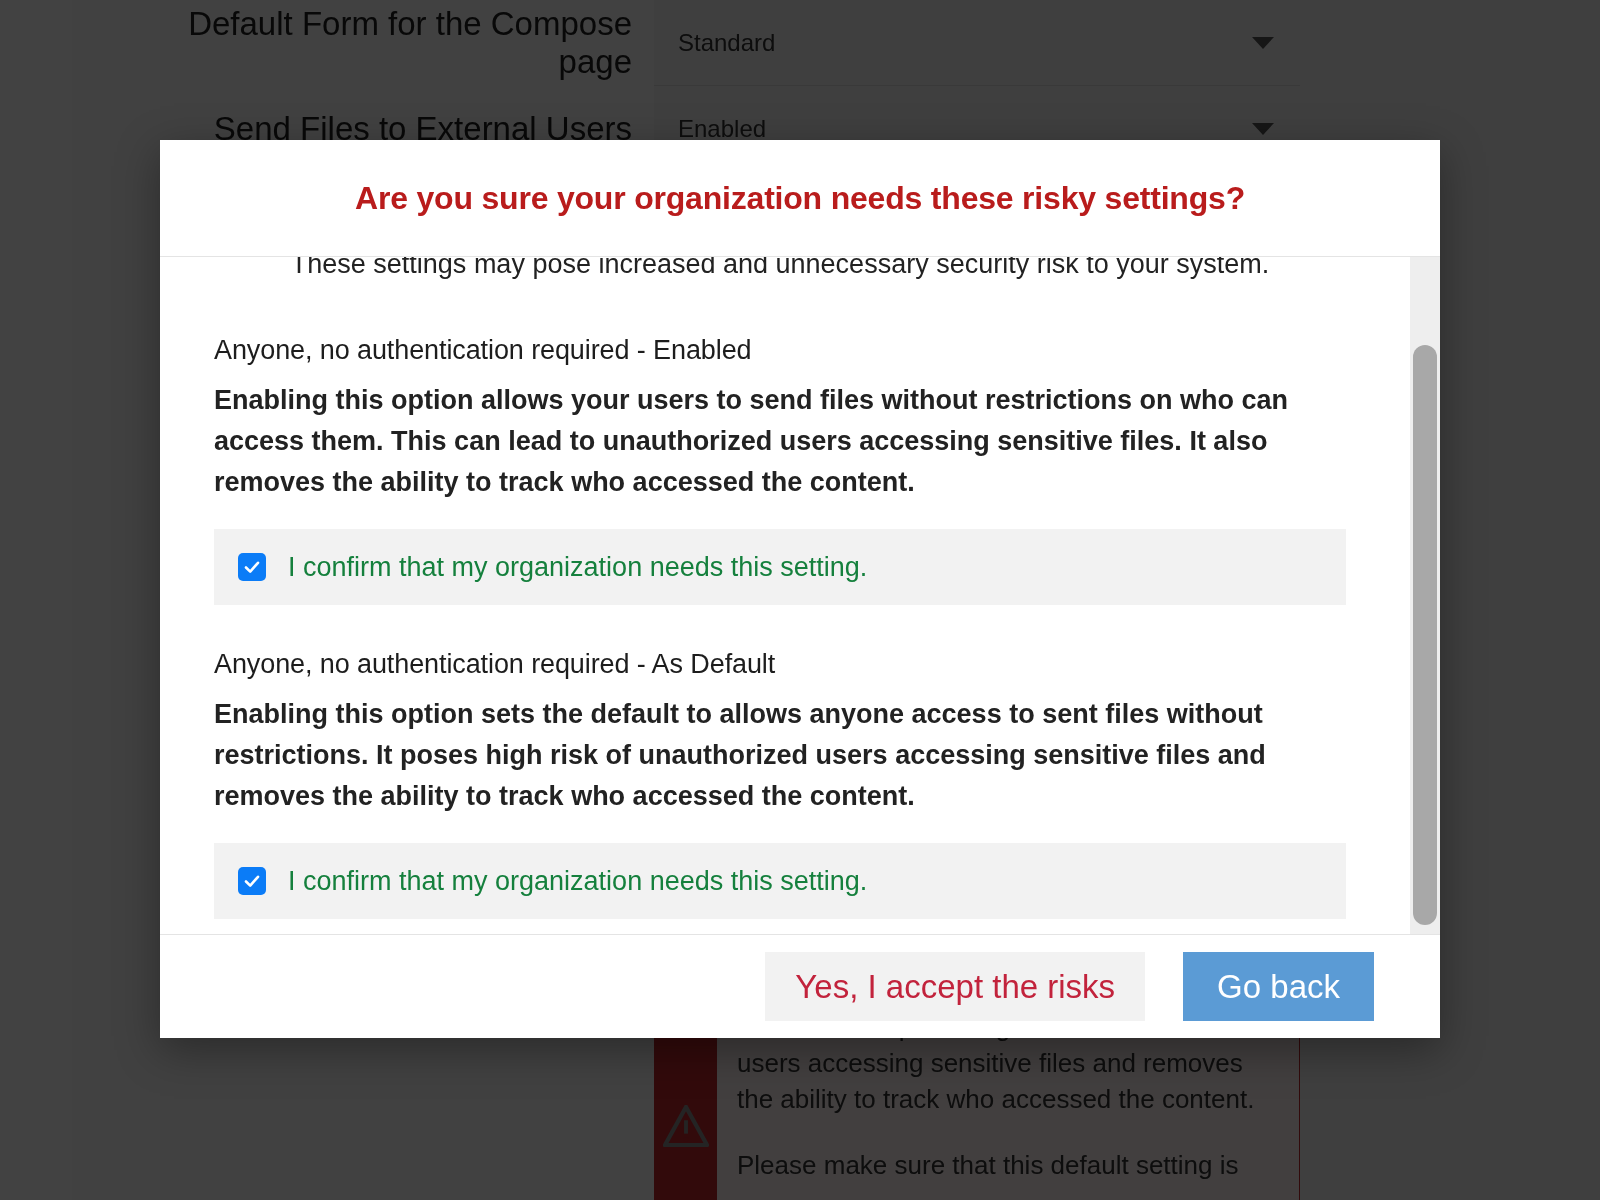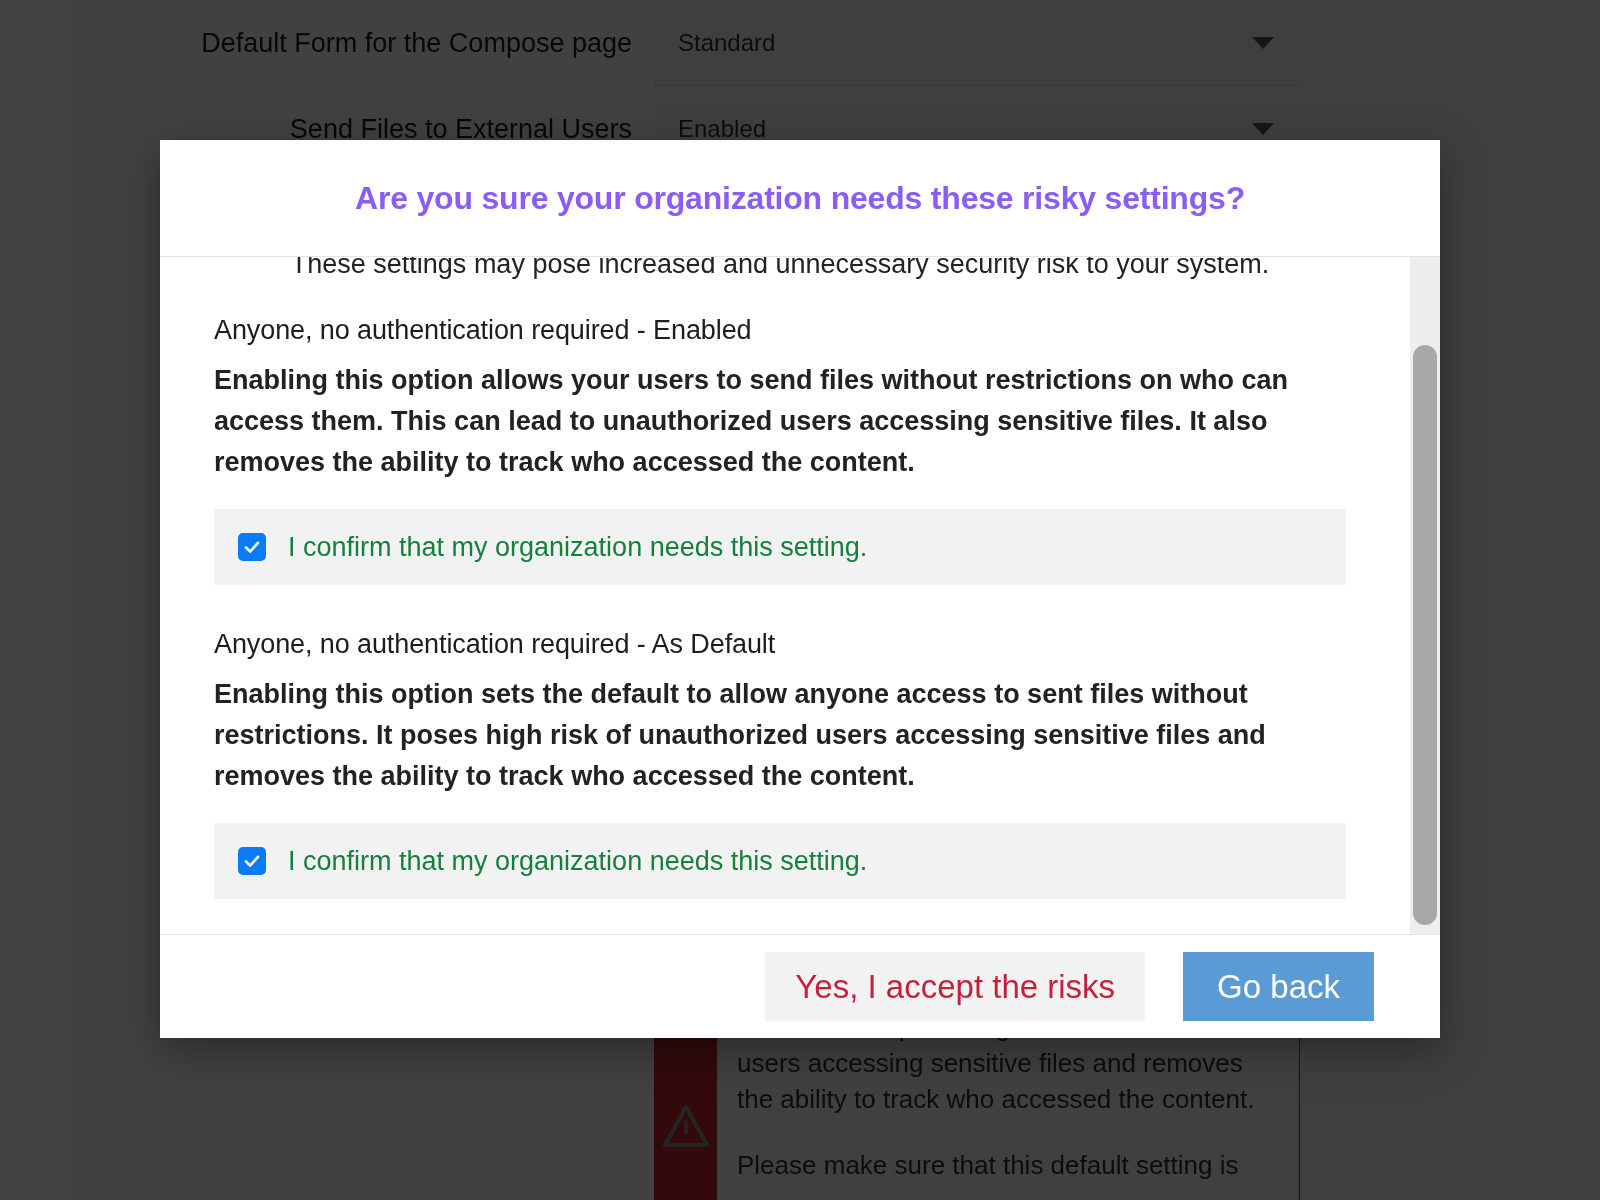--- a/index.html
+++ b/index.html
@@ -34,21 +34,21 @@
   .bg-row {
     position: absolute;
     left: 0; width: 1180px;
     display: flex;
     align-items: center;
   }
   .bg-row-label {
     width: 534px;
     text-align: right;
     padding-right: 22px;
-    font-size: 27px;
+    font-size: 33px;
     color: #222222;
   }
   .bg-row-field {
     width: 646px;
     height: 86px;
     background: #f4f4f4;
     border-bottom: 1px solid #dadada;
     display: flex;
     align-items: center;
     padding: 0 24px;
@@ -122,21 +122,21 @@
     display: flex;
     align-items: center;
     justify-content: center;
     position: relative;
     z-index: 2;
     background: #ffffff;
   }
   #dialog-title {
     font-size: 32px;
     font-weight: bold;
-    color: #8b5cf6;
+    color: #b91c1c;
     text-align: center;
     letter-spacing: -0.2px;
   }
 
   #dialog-body {
     position: relative;
     flex: 1 1 auto;
     overflow: hidden;
     background: #ffffff;
   }
@@ -145,21 +145,21 @@
     left: 0;
     top: -12px;            
     width: 1240px;
     padding: 0 54px 0 54px;
   }
   #intro-line {
     font-size: 27px;
     color: #222222;
     line-height: 38px;
     text-align: center;
-    margin-bottom: 32px;
+    margin-bottom: 52px;
   }
   .risk-block { margin-bottom: 44px; }
   .risk-heading {
     font-size: 27px;
     font-weight: normal;
     color: #1d1d1d;
     margin-bottom: 14px;
     letter-spacing: -0.1px;
   }
   .risk-desc {
@@ -306,21 +306,21 @@
             <svg viewBox="0 0 20 20">
               <path d="M4 10.5 L8.2 14.6 L16 5.8" fill="none" stroke="#ffffff" stroke-width="2.6" stroke-linecap="round" stroke-linejoin="round"></path>
             </svg>
           </span>
           <span class="confirm-label">I confirm that my organization needs this setting.</span>
         </div>
       </div>
 
       <div class="risk-block" style="">
         <div class="risk-heading">Anyone, no authentication required - As Default</div>
-        <div class="risk-desc">Enabling this option sets the default to allow anyone access to sent files without restrictions. It poses high risk of unauthorized users accessing sensitive files and removes the ability to track who accessed the content.</div>
+        <div class="risk-desc">Enabling this option sets the default to allows anyone access to sent files without restrictions. It poses high risk of unauthorized users accessing sensitive files and removes the ability to track who accessed the content.</div>
         <div class="confirm-row">
           <span class="confirm-box">
             <svg viewBox="0 0 20 20">
               <path d="M4 10.5 L8.2 14.6 L16 5.8" fill="none" stroke="#ffffff" stroke-width="2.6" stroke-linecap="round" stroke-linejoin="round"></path>
             </svg>
           </span>
           <span class="confirm-label">I confirm that my organization needs this setting.</span>
         </div>
       </div>
 

